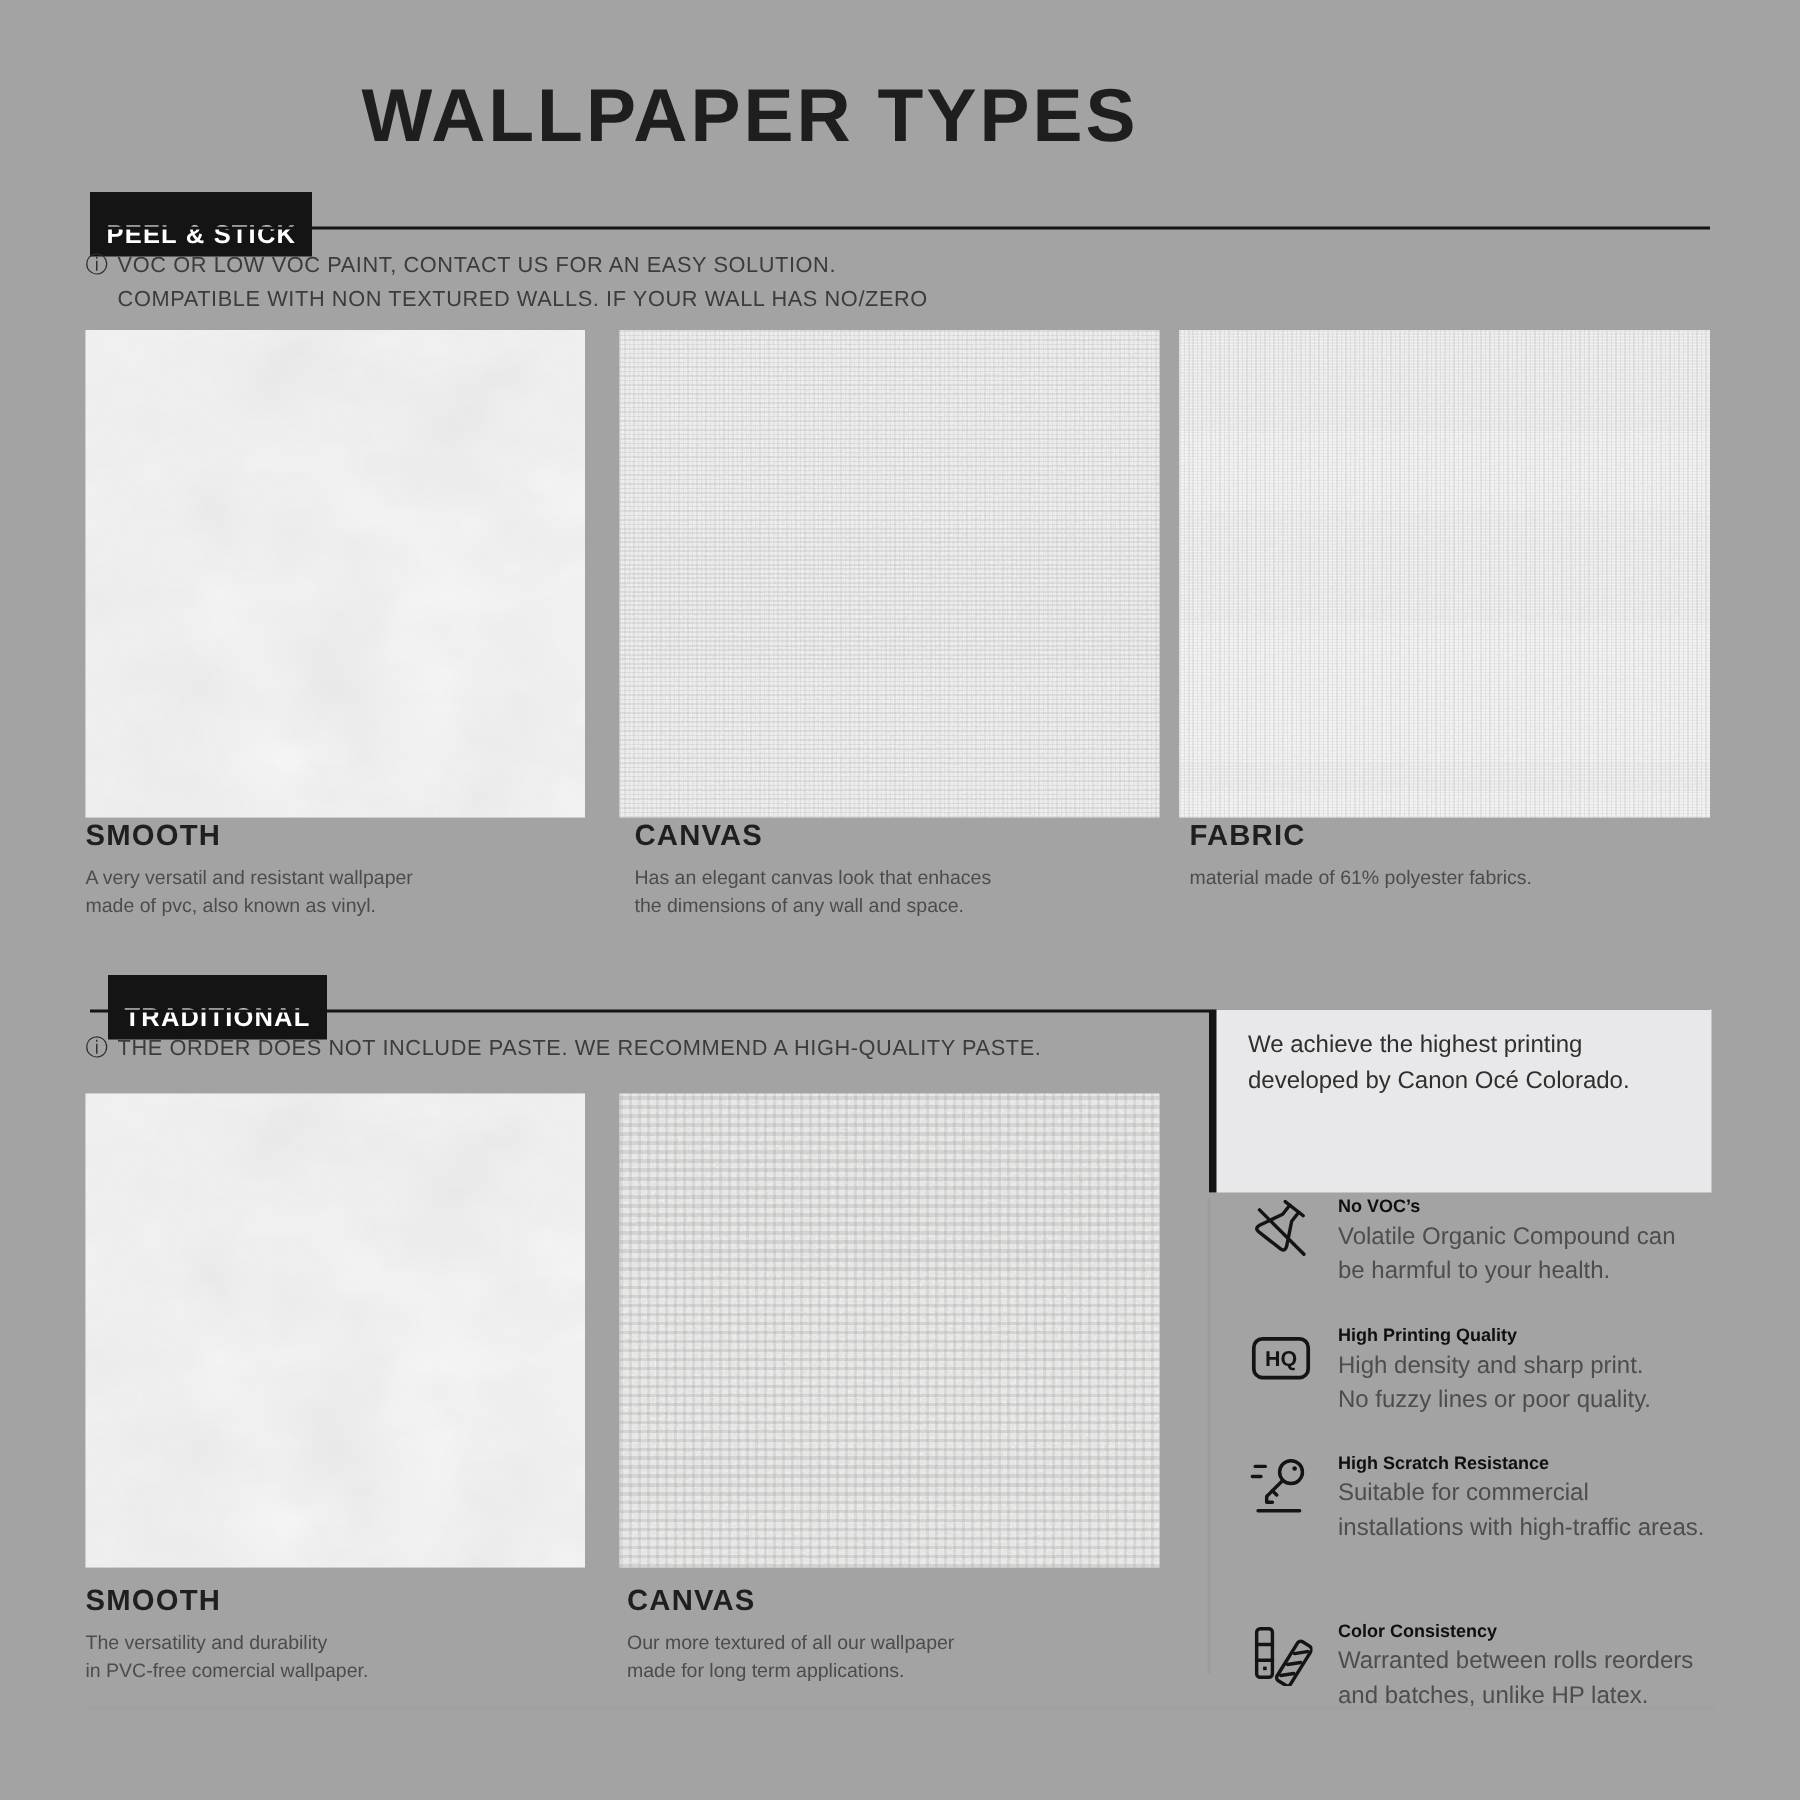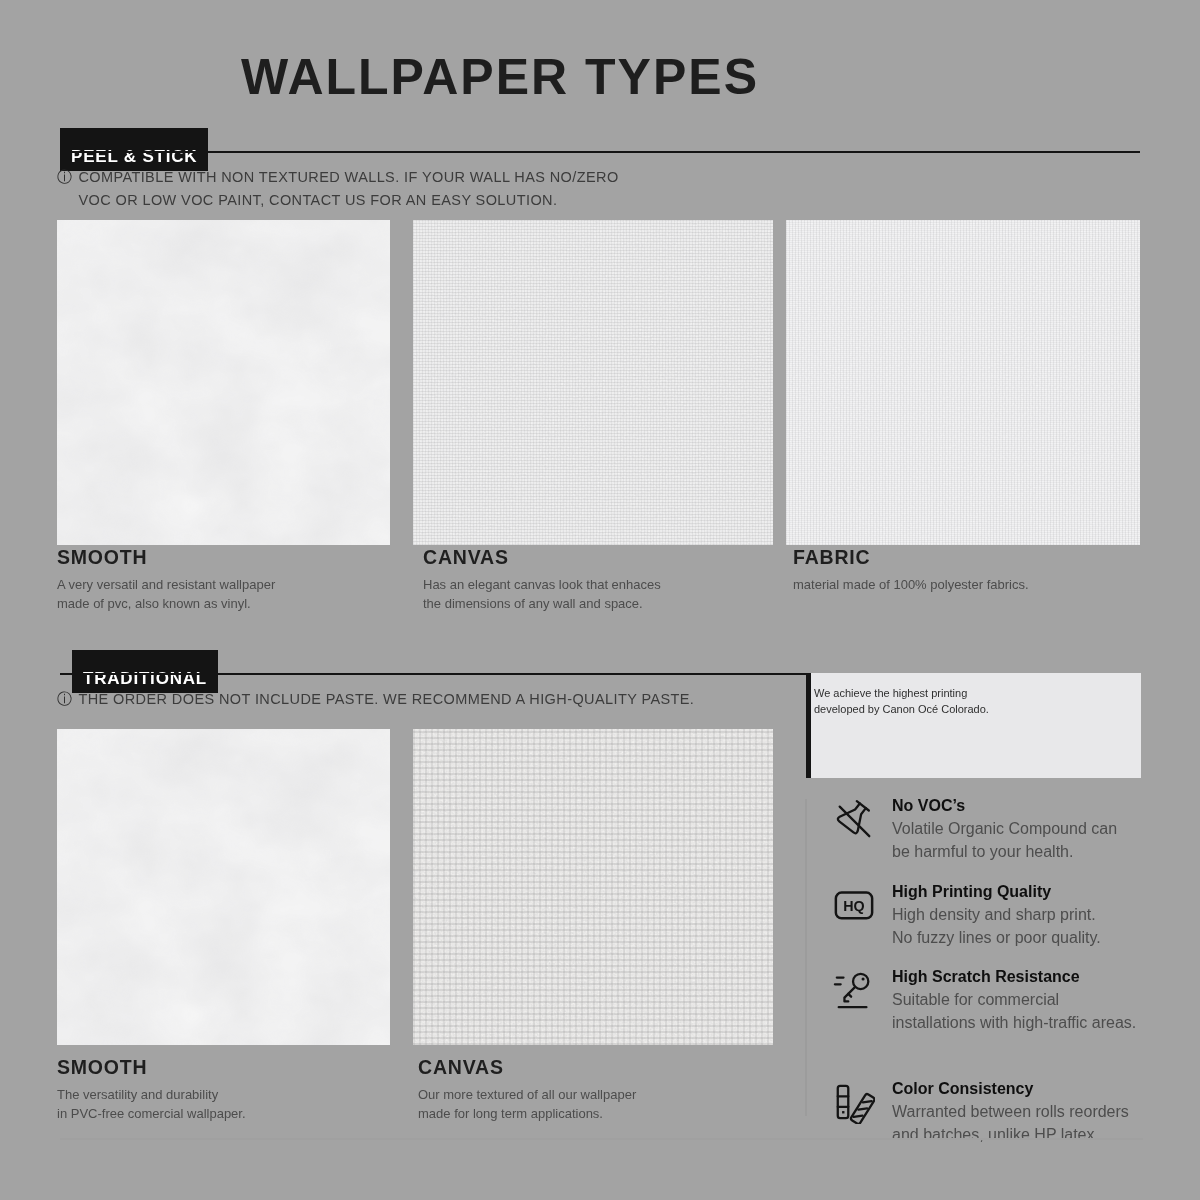--- a/index.html
+++ b/index.html
@@ -64,32 +64,32 @@
   .cap-1{left:57px;width:350px;}
   .cap-2{left:423px;width:355px;}
   .cap-3{left:793px;width:352px;}
   .cap-4{left:57px;width:350px;}
   .cap-5{left:418px;width:355px;}
   .caption h3{margin:0;font-size:19.5px;font-weight:600;letter-spacing:0.8px;color:#1f1f1f;}
   .caption .desc{margin-top:7px;font-size:13px;color:#4c4c4c;line-height:1.45;}
   .caption .desc span{display:block;}
   
   .quality-box{
-    position:absolute;left:806px;top:673px;width:335px;height:105px;box-sizing:border-box;
+    position:absolute;left:806px;top:673px;width:335px;height:122px;box-sizing:border-box;
     background:#e8e8ea;border-left:5px solid #141414;
-    padding:12px 8px 0 3px;font-size:11px;line-height:1.47;color:#2f2f2f;
+    padding:12px 8px 0 21px;font-size:16px;line-height:1.47;color:#2f2f2f;
   }
   .quality-box span{display:block;}
   
   .feature-vline{position:absolute;left:805px;top:799px;width:2px;height:317px;background:#9c9c9c;}
   .feature{position:absolute;left:833px;display:flex;gap:17px;align-items:flex-start;}
   .f-1{top:797px;} .f-2{top:883px;} .f-3{top:968px;} .f-4{top:1080px;}
   .f-icon{flex:none;width:42px;height:44px;}
   .f-text{width:268px;}
-  .f-text h4{margin:0 0 3px 0;font-size:16px;font-weight:700;color:#0f0f0f;}
+  .f-text h4{margin:0 0 3px 0;font-size:12px;font-weight:700;color:#0f0f0f;}
   .f-text .desc{font-size:16px;color:#4d4d4d;line-height:1.42;}
   .f-text .desc span{display:block;}
   .hq-text{font-family:"Liberation Sans",sans-serif;font-size:15px;font-weight:700;fill:#141414;}
   
   .bottom-divider{position:absolute;left:60px;top:1138px;width:1083px;height:2px;background:#a0a0a0;}
   .svgdefs{position:absolute;width:0;height:0;}
 </style>
 </head>
 <body>
 
@@ -111,22 +111,22 @@
   <h1 class="page-title">WALLPAPER TYPES</h1>
 
   <div class="section-label label-peel">
     <span>PEEL &amp; STICK</span>
   </div>
   <div class="section-rule rule-peel"></div>
 
   <div class="note note-1">
     <span class="info-glyph">ⓘ</span>
     <span class="note-lines">
+      <span>VOC OR LOW VOC PAINT, CONTACT US FOR AN EASY SOLUTION.</span>
       <span>COMPATIBLE WITH NON TEXTURED WALLS. IF YOUR WALL HAS NO/ZERO</span>
-      <span>VOC OR LOW VOC PAINT, CONTACT US FOR AN EASY SOLUTION.</span>
     </span>
   </div>
 
   <div class="swatch row1 sw-a smooth">
     <svg class="tex" preserveAspectRatio="none">
         <rect width="100%" height="100%" filter="url(#f-cloud)" opacity="0.55"></rect>
       </svg>
   </div>
   <div class="swatch row1 sw-b canvas-fine">
     <svg class="tex" preserveAspectRatio="none">
@@ -149,21 +149,21 @@
   <div class="caption cap-r1 cap-2">
     <h3>CANVAS</h3>
     <div class="desc">
       <span>Has an elegant canvas look that enhaces</span>
       <span>the dimensions of any wall and space.</span>
     </div>
   </div>
   <div class="caption cap-r1 cap-3">
     <h3>FABRIC</h3>
     <div class="desc">
-      <span>material made of 100% polyester fabrics.</span>
+      <span>material made of 61% polyester fabrics.</span>
     </div>
   </div>
 
   <div class="section-label label-trad">
     <span>TRADITIONAL</span>
   </div>
   <div class="section-rule rule-trad"></div>
 
   <div class="note note-2">
     <span class="info-glyph">ⓘ</span>

